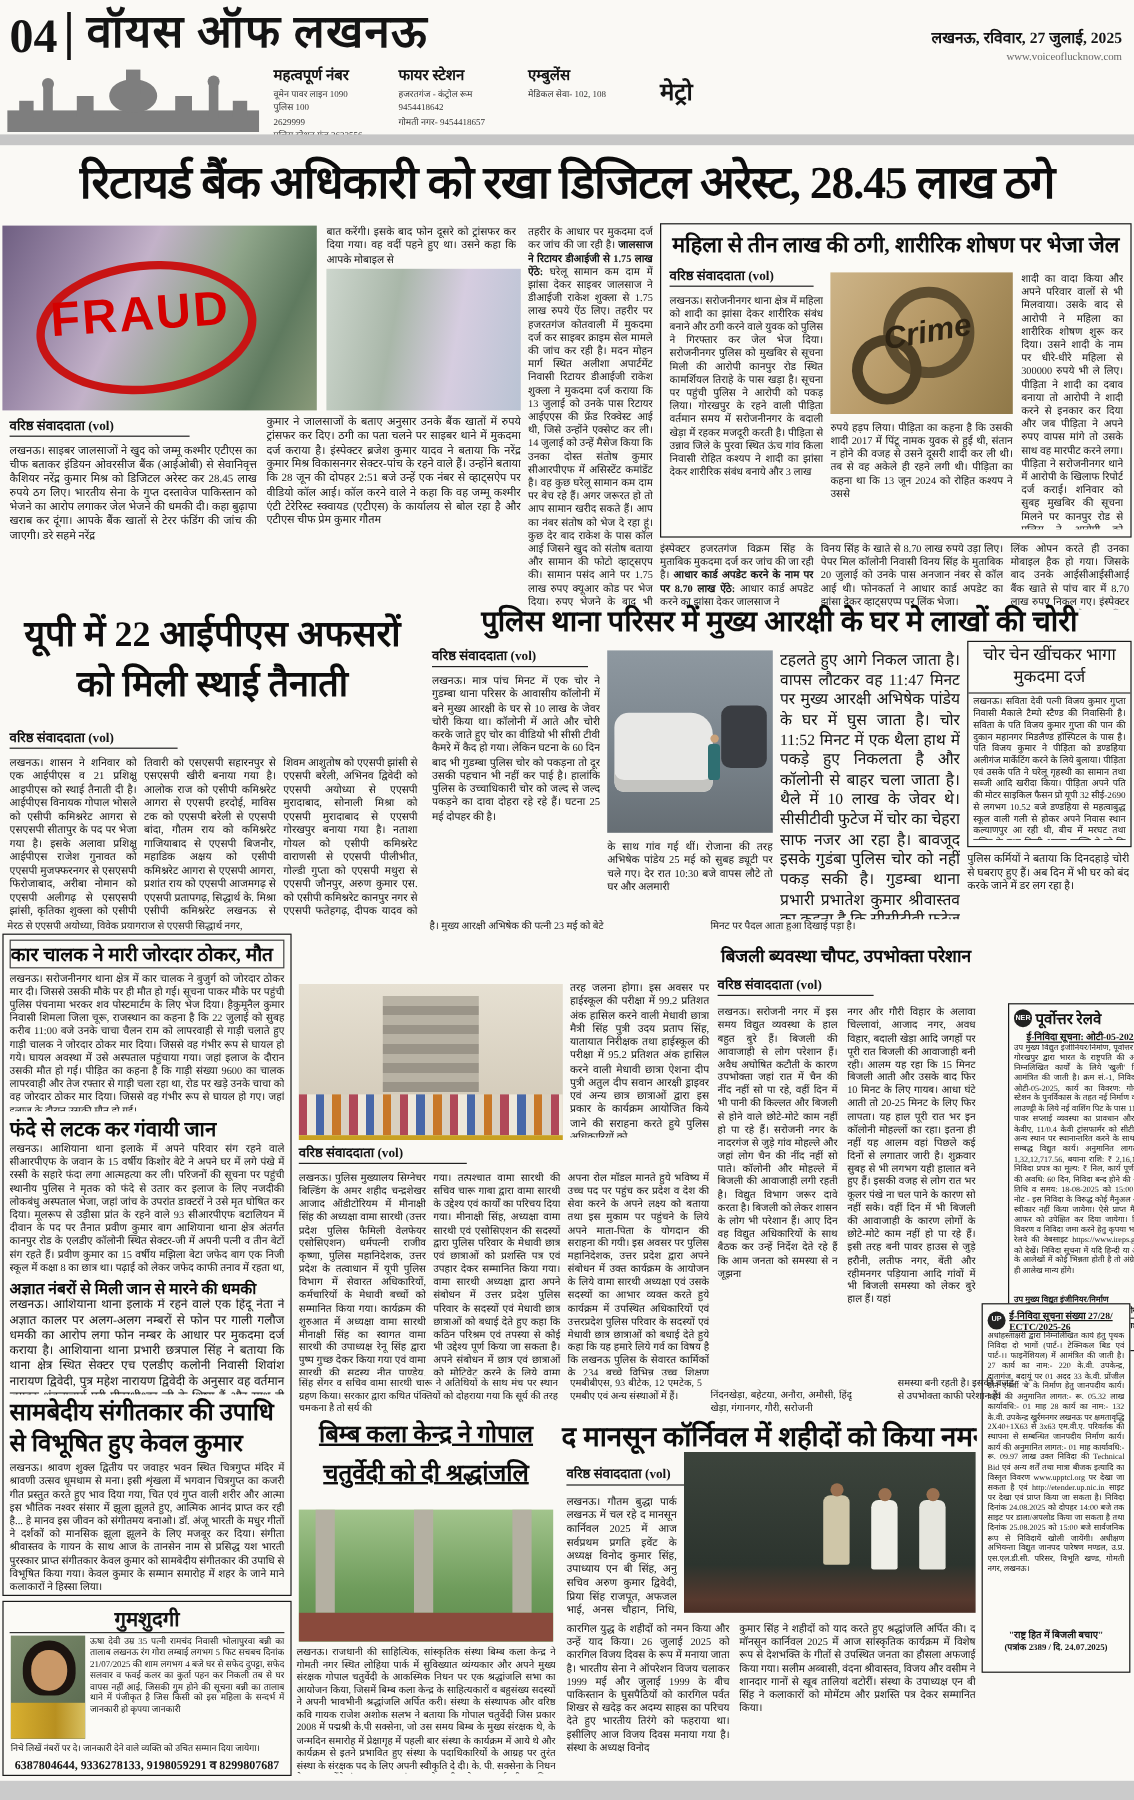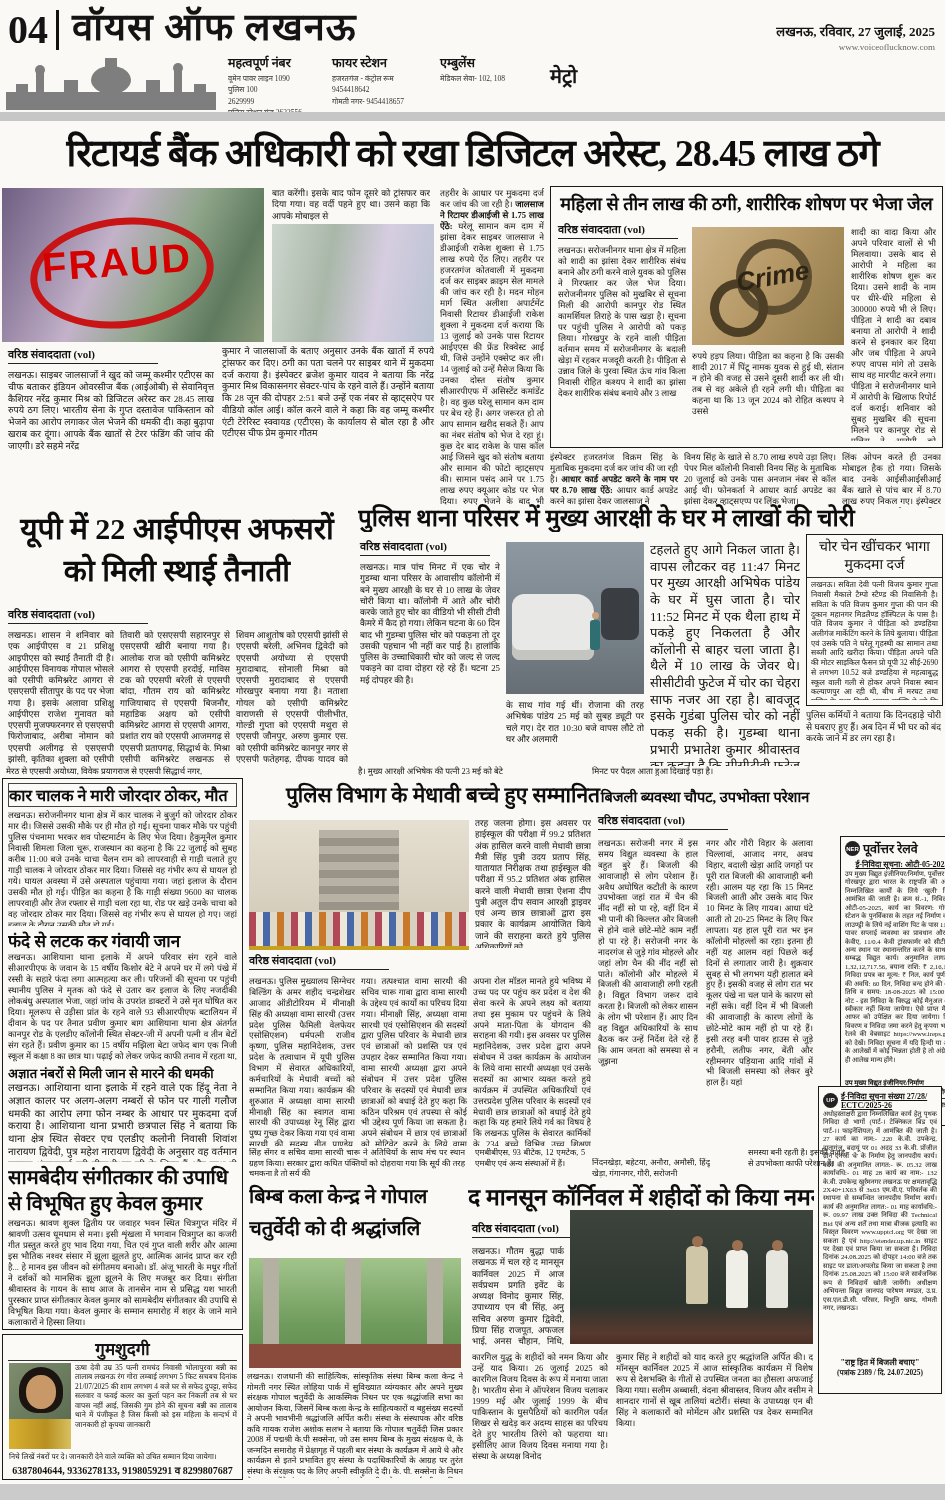--- a/index.html
+++ b/index.html
@@ -55,21 +55,21 @@
   #mahila-c3{position:absolute;left:300px;top:40px;width:85px;height:214px;font-size:8.6px;}
   #cont1{left:550px;top:452px;width:128px;height:56px;font-size:8.6px;}
   #cont2{left:684px;top:452px;width:152px;height:56px;font-size:8.6px;}
   #cont3{left:842px;top:452px;width:99px;height:56px;font-size:8.6px;}
   
   #ips-h{left:2px;top:508px;width:350px;height:94px;font-size:30px;text-align:center;line-height:1.4;}
   #ips-by{left:8px;top:606px;width:140px;}
   #ips-c1{left:8px;top:630px;width:106px;height:134px;font-size:8.8px;}
   #ips-c2{left:120px;top:630px;width:110px;height:134px;font-size:8.8px;}
   #ips-c3{left:236px;top:630px;width:112px;height:134px;font-size:8.8px;}
-  #chori-h{left:358px;top:500px;width:583px;height:32px;font-size:24px;text-align:left;white-space:nowrap;}
+  #chori-h{left:358px;top:500px;width:583px;height:32px;font-size:24px;text-align:center;white-space:nowrap;}
   #chori-by{left:360px;top:538px;width:130px;}
   #chori-c1{left:360px;top:562px;width:140px;height:204px;font-size:8.8px;}
   #cctv-img{left:506px;top:542px;width:138px;height:152px;
      background:linear-gradient(#8e98a0 0%,#7a848c 55%,#666e74 100%);}
   #cctv-car{position:absolute;left:6px;top:52px;width:82px;height:66px;background:#e8e8e6;border-radius:12px 18px 8px 8px;box-shadow:inset 0 -10px 0 #c4c4c0;}
   #cctv-car2{position:absolute;left:95px;top:46px;width:38px;height:52px;background:#3a3d42;border-radius:8px;}
   #cctv-man{position:absolute;left:84px;top:78px;width:10px;height:30px;background:#2f6f72;border-radius:3px;}
   #cctv-head{position:absolute;left:86px;top:70px;width:7px;height:7px;background:#caa27a;border-radius:50%;}
   #chori-mid{left:506px;top:700px;width:138px;height:64px;font-size:8.8px;}
   #chori-c3{left:650px;top:542px;width:150px;height:224px;font-size:13px;}
@@ -138,21 +138,21 @@
   #tender-txt{height:244px;}
   #tender-slogan{font-size:8px;font-weight:bold;text-align:center;margin-top:2px;}
   #tender-ref{font-size:7.4px;font-weight:bold;text-align:center;}
   
   .tail2{font-size:8.2px;line-height:1.3;overflow:hidden;height:28px;text-align:justify;}
   #t2-1{left:249px;top:1148px;width:216px;}
   #t2-2{left:475px;top:1148px;width:110px;}
   #t2-3{left:592px;top:1148px;width:118px;margin-top:10px;}
   #t2-4{left:716px;top:1148px;width:97px;margin-left:32px;}
   
-  #bimb-h{left:249px;top:1180px;width:212px;height:72px;font-size:20px;line-height:1.6;}
+  #bimb-h{left:249px;top:1180px;width:212px;height:72px;font-size:20px;text-align:center;line-height:1.6;text-decoration:underline;}
   #bimb-photo{left:249px;top:1258px;width:212px;height:110px;
      background:linear-gradient(#a2c48c 0%,#6f9c5c 60%,#5c8a4c 100%);overflow:hidden;}
   .pillar{position:absolute;top:0;width:16px;height:86px;background:#b4b0a2;}
   #pil1{left:14px;} #pil2{left:96px;} #pil3{left:178px;}
   #bimb-floor{position:absolute;left:0;bottom:0;width:100%;height:24px;background:#8a4a3c;}
   #bimb-t{left:247px;top:1372px;width:216px;height:106px;font-size:8.2px;}
   
   #mon-h{left:468px;top:1180px;width:346px;height:32px;font-size:23px;text-align:center;white-space:nowrap;}
   #mon-by{left:472px;top:1220px;width:120px;}
   #mon-c1{left:472px;top:1246px;width:92px;height:100px;font-size:8.8px;}
@@ -297,21 +297,20 @@
     <div id="gum-photo">
       <div id="gum-hair"></div>
       <div id="gum-face"></div>
       <div id="gum-sari"></div>
     </div>
     <div class="txt" id="gum-t">ऊषा देवी उम्र 35 पत्नी रामचंद निवासी भोलापुरवा बन्नी का तालाब लखनऊ रंग गोरा लम्बाई लगभग 5 फिट सचबच दिनांक 21/07/2025 की शाम लगभग 4 बजे घर से सफेद दुपट्टा, सफेद सलवार व फवई कलर का कुर्ता पहन कर निकली तब से घर वापस नहीं आई, जिसकी गुम होने की सूचना बन्नी का तालाब थाने में पंजीकृत है जिस किसी को इस महिला के सन्दर्भ में जानकारी हो कृपया जानकारी</div>
     <div id="gum-note">निचे लिखें नंबरों पर दे। जानकारी देने वाले व्यक्ति को उचित सम्मान दिया जायेगा।</div>
     <div id="gum-ph">6387804644, 9336278133, 9198059291 व 8299807687</div>
   </div>
 
-  <div class="abs hl" id="med-h">पुलिस विभाग के मेधावी बच्चे हुए सम्मानित</div>
   <div class="abs" id="med-photo">
     <div id="med-steps"></div>
   </div>
   <div class="abs txt" id="med-side">तरह जलना होगा। इस अवसर पर हाईस्कूल की परीक्षा में 99.2 प्रतिशत अंक हासिल करने वाली मेधावी छात्रा मैत्री सिंह पुत्री उदय प्रताप सिंह, यातायात निरीक्षक तथा हाईस्कूल की परीक्षा में 95.2 प्रतिशत अंक हासिल करने वाली मेधावी छात्रा ऐशना दीप पुत्री अतुल दीप सवान आरक्षी ड्राइवर एवं अन्य छात्र छात्राओं द्वारा इस प्रकार के कार्यक्रम आयोजित किये जाने की सराहना करते हुये पुलिस अधिकारियों को</div>
   <div class="abs byline" id="med-by">वरिष्ठ संवाददाता (vol)</div>
   <div class="abs txt" id="med-c1">लखनऊ। पुलिस मुख्यालय सिग्नेचर बिल्डिंग के अमर शहीद चन्द्रशेखर आजाद ऑडीटोरियम में मीनाक्षी सिंह की अध्यक्षा वामा सारथी (उत्तर प्रदेश पुलिस फैमिली वेलफेयर एसोसिएशन) धर्मपत्नी राजीव कृष्णा, पुलिस महानिदेशक, उत्तर प्रदेश के तत्वाधान में यूपी पुलिस विभाग में सेवारत अधिकारियों, कर्मचारियों के मेधावी बच्चों को सम्मानित किया गया। कार्यक्रम की शुरुआत में अध्यक्षा वामा सारथी मीनाक्षी सिंह का स्वागत वामा सारथी की उपाध्यक्ष रेनू सिंह द्वारा पुष्प गुच्छ देकर किया गया एवं वामा सारथी की सदस्य नीतू पाण्डेय, पुनीता सिंह, बृजरानी सोनकर, श्वेता सेंगर व सचिव वामा सारथी चारू</div>
   <div class="abs txt" id="med-c2">गया। तत्पश्चात वामा सारथी की सचिव चारू गाबा द्वारा वामा सारथी के उद्देश्य एवं कार्यों का परिचय दिया गया। मीनाक्षी सिंह, अध्यक्षा वामा सारथी एवं एसोसिएशन की सदस्यों द्वारा पुलिस परिवार के मेधावी छात्र एवं छात्राओं को प्रशस्ति पत्र एवं उपहार देकर सम्मानित किया गया। वामा सारथी अध्यक्षा द्वारा अपने संबोधन में उत्तर प्रदेश पुलिस परिवार के सदस्यों एवं मेधावी छात्र छात्राओं को बधाई देते हुए कहा कि कठिन परिश्रम एवं तपस्या से कोई भी उद्देश्य पूर्ण किया जा सकता है। अपने संबोधन में छात्र एवं छात्राओं को मोटिवेट करने के लिये वामा सारथी अध्यक्षा द्वारा बहुत ही सटीक उदाहरण देते हुये डा. एपीजे अब्दुल कलाम भूतपूर्व राष्ट्रपति भारत सरकार द्वारा कथित पंक्तियों को दोहराया</div>
   <div class="abs txt" id="med-c3">अपना रोल मॉडल मानते हुये भविष्य में उच्च पद पर पहुंच कर प्रदेश व देश की सेवा करने के अपने लक्ष्य को बताया तथा इस मुकाम पर पहुंचने के लिये अपने माता-पिता के योगदान की सराहना की गयी। इस अवसर पर पुलिस महानिदेशक, उत्तर प्रदेश द्वारा अपने संबोधन में उक्त कार्यक्रम के आयोजन के लिये वामा सारथी अध्यक्षा एवं उसके सदस्यों का आभार व्यक्त करते हुये कार्यक्रम में उपस्थित अधिकारियों एवं उत्तरप्रदेश पुलिस परिवार के सदस्यों एवं मेधावी छात्र छात्राओं को बधाई देते हुये कहा कि यह हमारे लिये गर्व का विषय है कि लखनऊ पुलिस के सेवारत कार्मिकों के 234 बच्चे विभिन्न उच्च शिक्षण संस्थाओं में अध्ययनरत हैं, जिनमें से मुख्य रूप से 102 बच्चे</div>
 
   <div class="abs hl" id="bijli-h">बिजली ब्यवस्था चौपट, उपभोक्ता परेशान</div>

